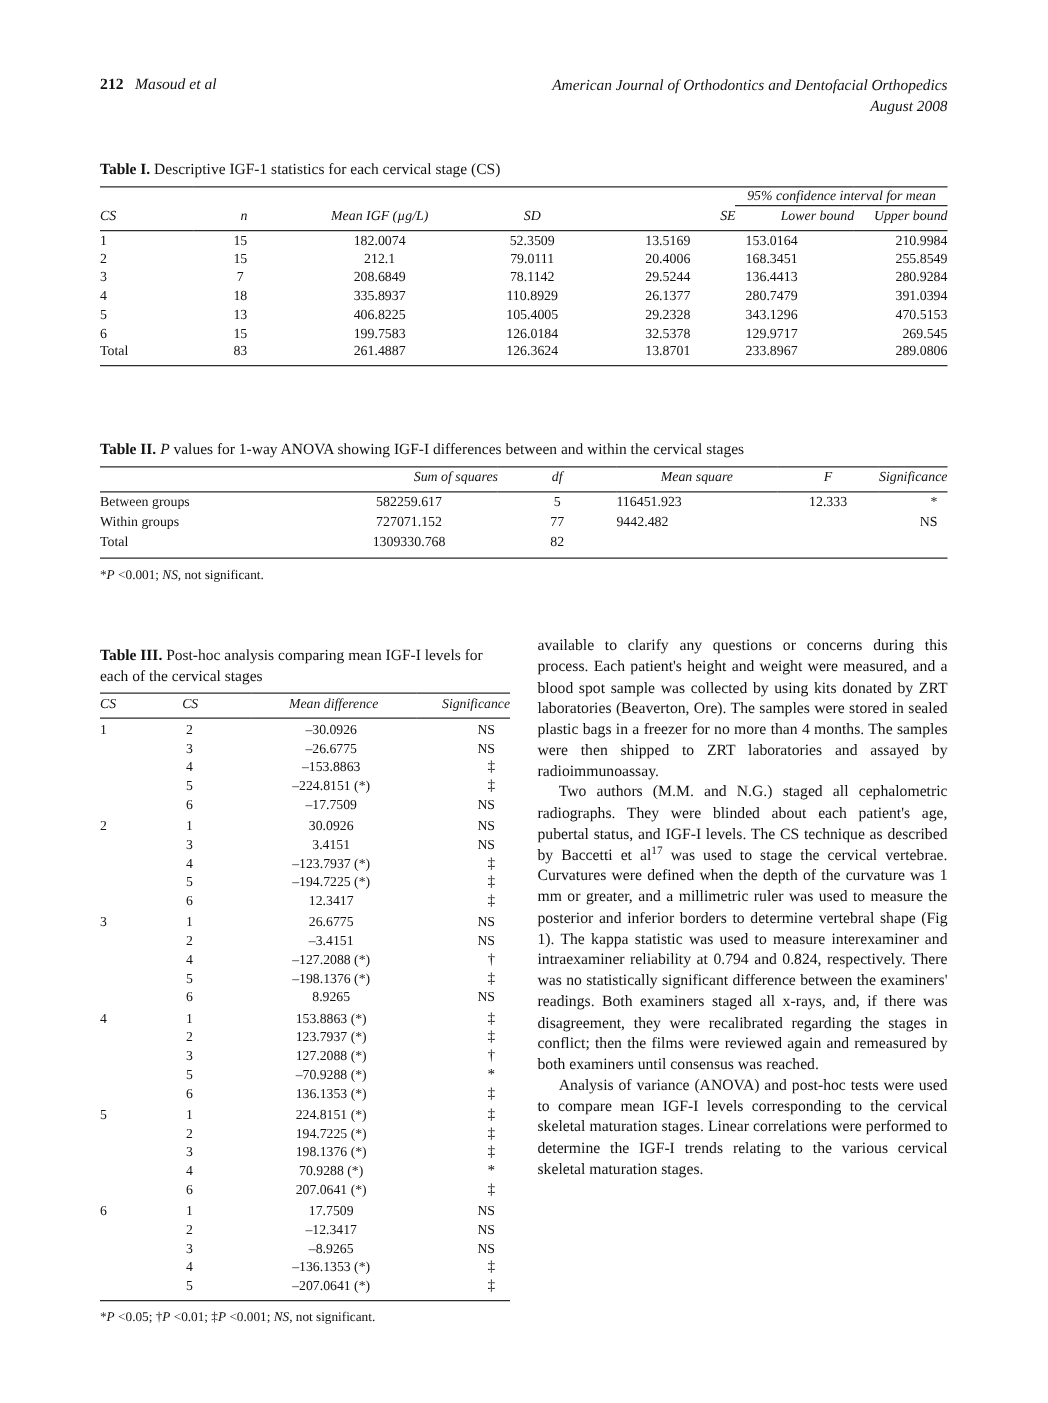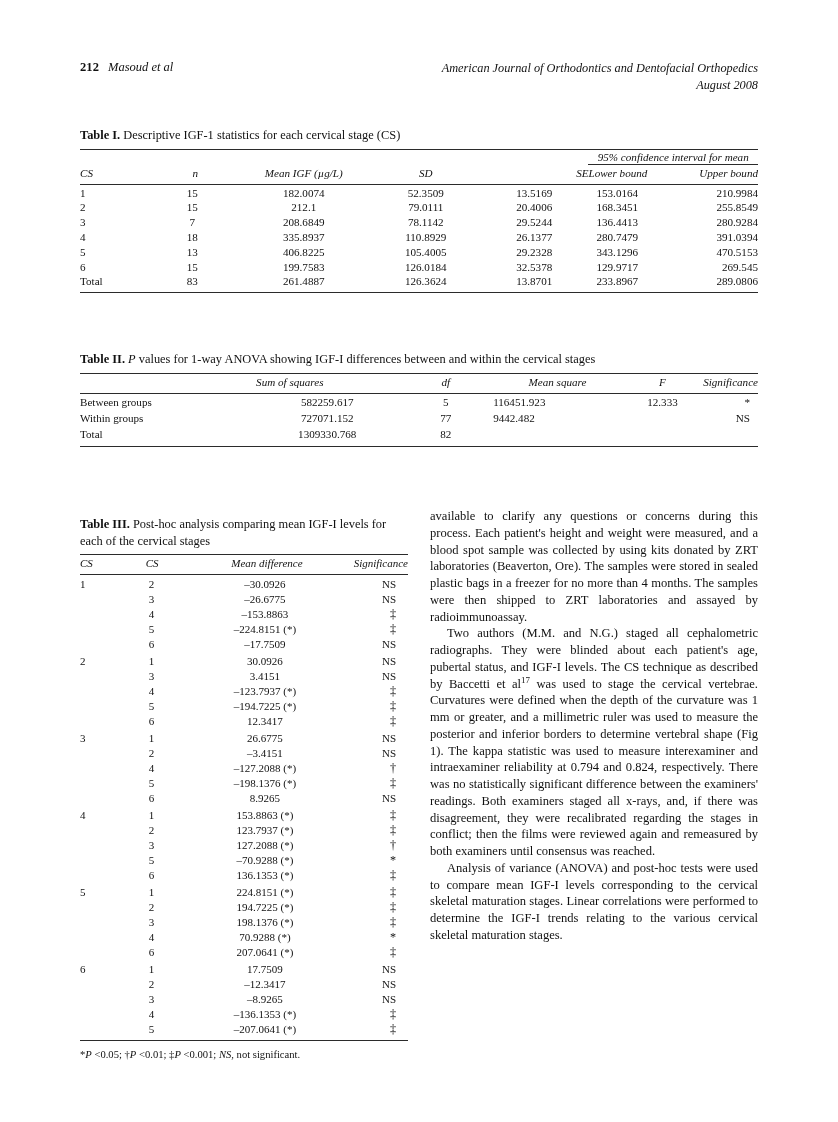--- a/index.html
+++ b/index.html
@@ -103,21 +103,21 @@
   #table1 col.c-sd { width: 16%; }
   #table1 col.c-se { width: 16%; }
   #table1 col.c-lb { width: 14%; }
   #table1 col.c-ub { width: 11%; }
 
   #table1 th.h-cs   { text-align: left; }
   #table1 th.h-n    { text-align: center; }
   #table1 th.h-mean { text-align: center; }
   #table1 th.h-sd   { text-align: center; margin-top: 16px; }
   #table1 th.h-se   { text-align: right; }
-  #table1 th.h-lb   { text-align: left; }
+  #table1 th.h-lb   { text-align: right; }
   #table1 th.h-ub   { text-align: right; }
 
   #table1 td.d-cs { text-align: left; }
   #table1 td.d-n  { text-align: center; padding-right: 6px; }
   #table1 td.d-num { text-align: center; }
   #table1 td.d-lb { text-align: left; padding-left: 8px; }
   #table1 td.d-ub { text-align: right; }
 
   .spanhead {
     font-style: italic;
@@ -135,21 +135,21 @@
     width: 678px;
   }
   #table2 col.c-src { width: 26%; }
   #table2 col.c-ss  { width: 21%; }
   #table2 col.c-df  { width: 14%; }
   #table2 col.c-ms  { width: 19%; }
   #table2 col.c-f   { width: 12%; }
   #table2 col.c-sig { width: 8%; }
 
   #table2 th.h-src { text-align: left; }
-  #table2 th.h-ss  { text-align: left; }
+  #table2 th.h-ss  { text-align: right; }
   #table2 th.h-df  { text-align: center; }
   #table2 th.h-ms  { text-align: center; }
   #table2 th.h-f   { text-align: center; }
   #table2 th.h-sig { text-align: right; }
 
   #table2 td.d-src { text-align: left; }
   #table2 td.d-ss  { text-align: center; }
   #table2 td.d-df  { text-align: center; }
   #table2 td.d-ms  { }
   #table2 td.d-f   { text-align: center; }
@@ -364,20 +364,23 @@
             <td class="d-src">Total</td>
             <td class="d-ss">1309330.768</td>
             <td class="d-df">82</td>
             <td class="d-ms"></td>
             <td class="d-f"></td>
             <td class="d-sig"></td>
           </tr>
         </tbody>
     </table>
     <div class="rule-thick" style="margin-top:3px;"></div>
+    <div class="tbl-note">
+      <span>*</span><i>P</i><span> &lt;0.001; </span><i>NS</i><span>, not significant.</span>
+    </div>
   </div>
 
   <div id="table3-wrap">
     <div class="tbl-caption">
       <span class="tnum">Table III.</span>
       <span>Post-hoc analysis comparing mean IGF-I levels for each of the cervical stages</span>
     </div>
     <table class="data" id="table3">
       <colgroup>
         <col class="c-a">

